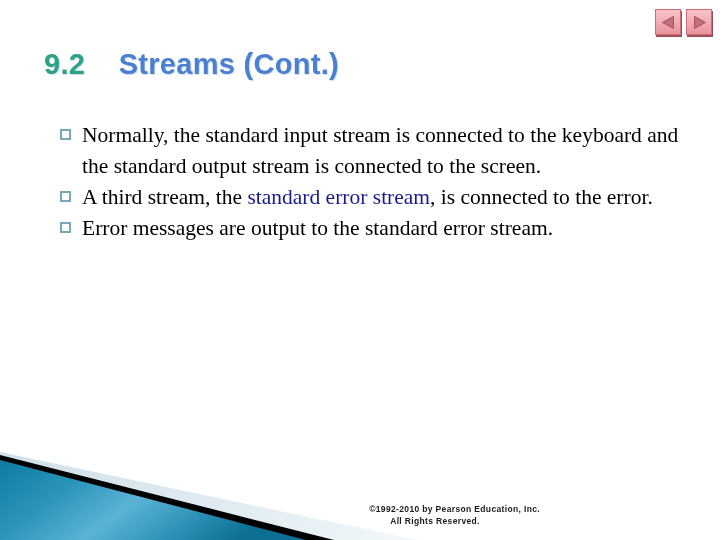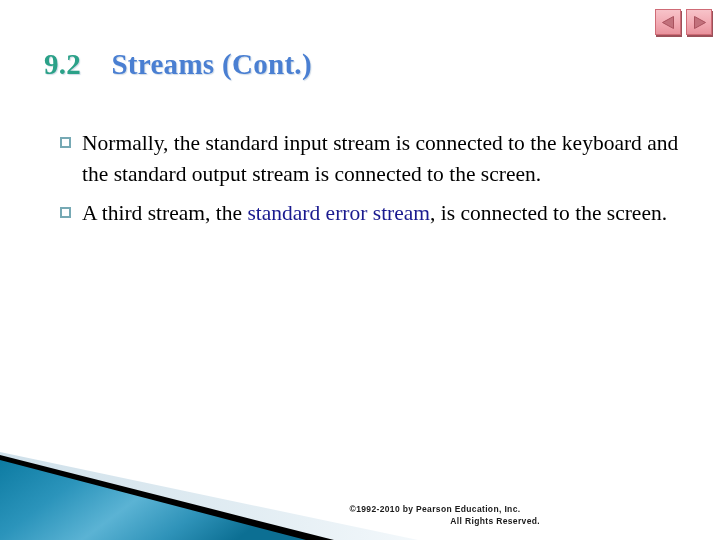--- a/index.html
+++ b/index.html
@@ -46,21 +46,21 @@
   }
   .nav-btn svg { display: block; }
 
   
   #title-block {
     position: absolute;
     left: 44px;
     top: 48px;
     width: 620px;
     height: 44px;
-    font-family: Liberation Serif, serif;
+    font-family: Liberation Sans, sans-serif;
     font-weight: bold;
     font-size: 29px;
     letter-spacing: 0.3px;
     white-space: nowrap;
     text-shadow: 1px 1px 1px rgba(170,190,210,0.55);
   }
   #title-number {
     color: #2ba188;
   }
   #title-text {
@@ -74,21 +74,21 @@
     top: 120px;
     width: 625px;
     font-family: "Liberation Serif", serif;
     font-size: 21.5px;
     line-height: 31px;
     color: #000000;
   }
   .bullet-item {
     position: relative;
     padding-left: 22px;
-    margin: 8px 0 0 0;
+    margin: 0 0 0 0;
     text-indent: 0;
   }
   .bullet-marker {
     position: absolute;
     left: 0px;
     top: 9px;
     width: 11px;
     height: 11px;
     border: 2px solid #76a9b4;
     background: transparent;
@@ -121,22 +121,22 @@
     width: 210px;
     font-family: "Liberation Sans", sans-serif;
     font-size: 8.5px;
     font-weight: bold;
     color: #1a1a1a;
     letter-spacing: 0.35px;
     line-height: 12px;
     text-align: right;
     z-index: 10;
   }
-  #footer .line1 { display: block; text-align: center; }
-  #footer .line2 { display: block; }
+  #footer .line1 { display: block; }
+  #footer .line2 { display: block; text-align: center; }
 </style>
 </head>
 <body>
 
 <div id="slide">
 
   <div id="nav-buttons">
     <div class="nav-btn">
       <span>
         <svg width="15" height="15" viewBox="0 0 15 15" aria-hidden="true">
@@ -159,21 +159,25 @@
     <span id="title-text">Streams (Cont.)</span>
   </div>
 
   <div id="body-list">
     <div class="bullet-item">
       <span class="bullet-marker"></span>
       <span class="bullet-text"><span>Normally, the standard input stream is connected to the keyboard and the standard output stream is connected to the screen.</span></span>
     </div>
     <div class="bullet-item">
       <span class="bullet-marker"></span>
-      <span class="bullet-text"><span>A third stream, the </span><span class="hl-blue">standard error stream</span><span>, is connected to the screen.</span></span>
+      <span class="bullet-text"><span>A third stream, the </span><span class="hl-blue">standard error stream</span><span>, is connected to the error.</span></span>
+    </div>
+    <div class="bullet-item">
+      <span class="bullet-marker"></span>
+      <span class="bullet-text"><span>Error messages are output to the standard error stream.</span></span>
     </div>
   </div>
 
   <svg id="decor" viewBox="0 0 460 110" preserveAspectRatio="none">
     <defs>
       <linearGradient id="tealgrad" x1="0" y1="0" x2="1" y2="0.35">
         <stop offset="0%" stop-color="#0d7ba2"></stop>
         <stop offset="30%" stop-color="#2b94bb"></stop>
         <stop offset="55%" stop-color="#5bb3d4"></stop>
         <stop offset="78%" stop-color="#2f93b9"></stop>

